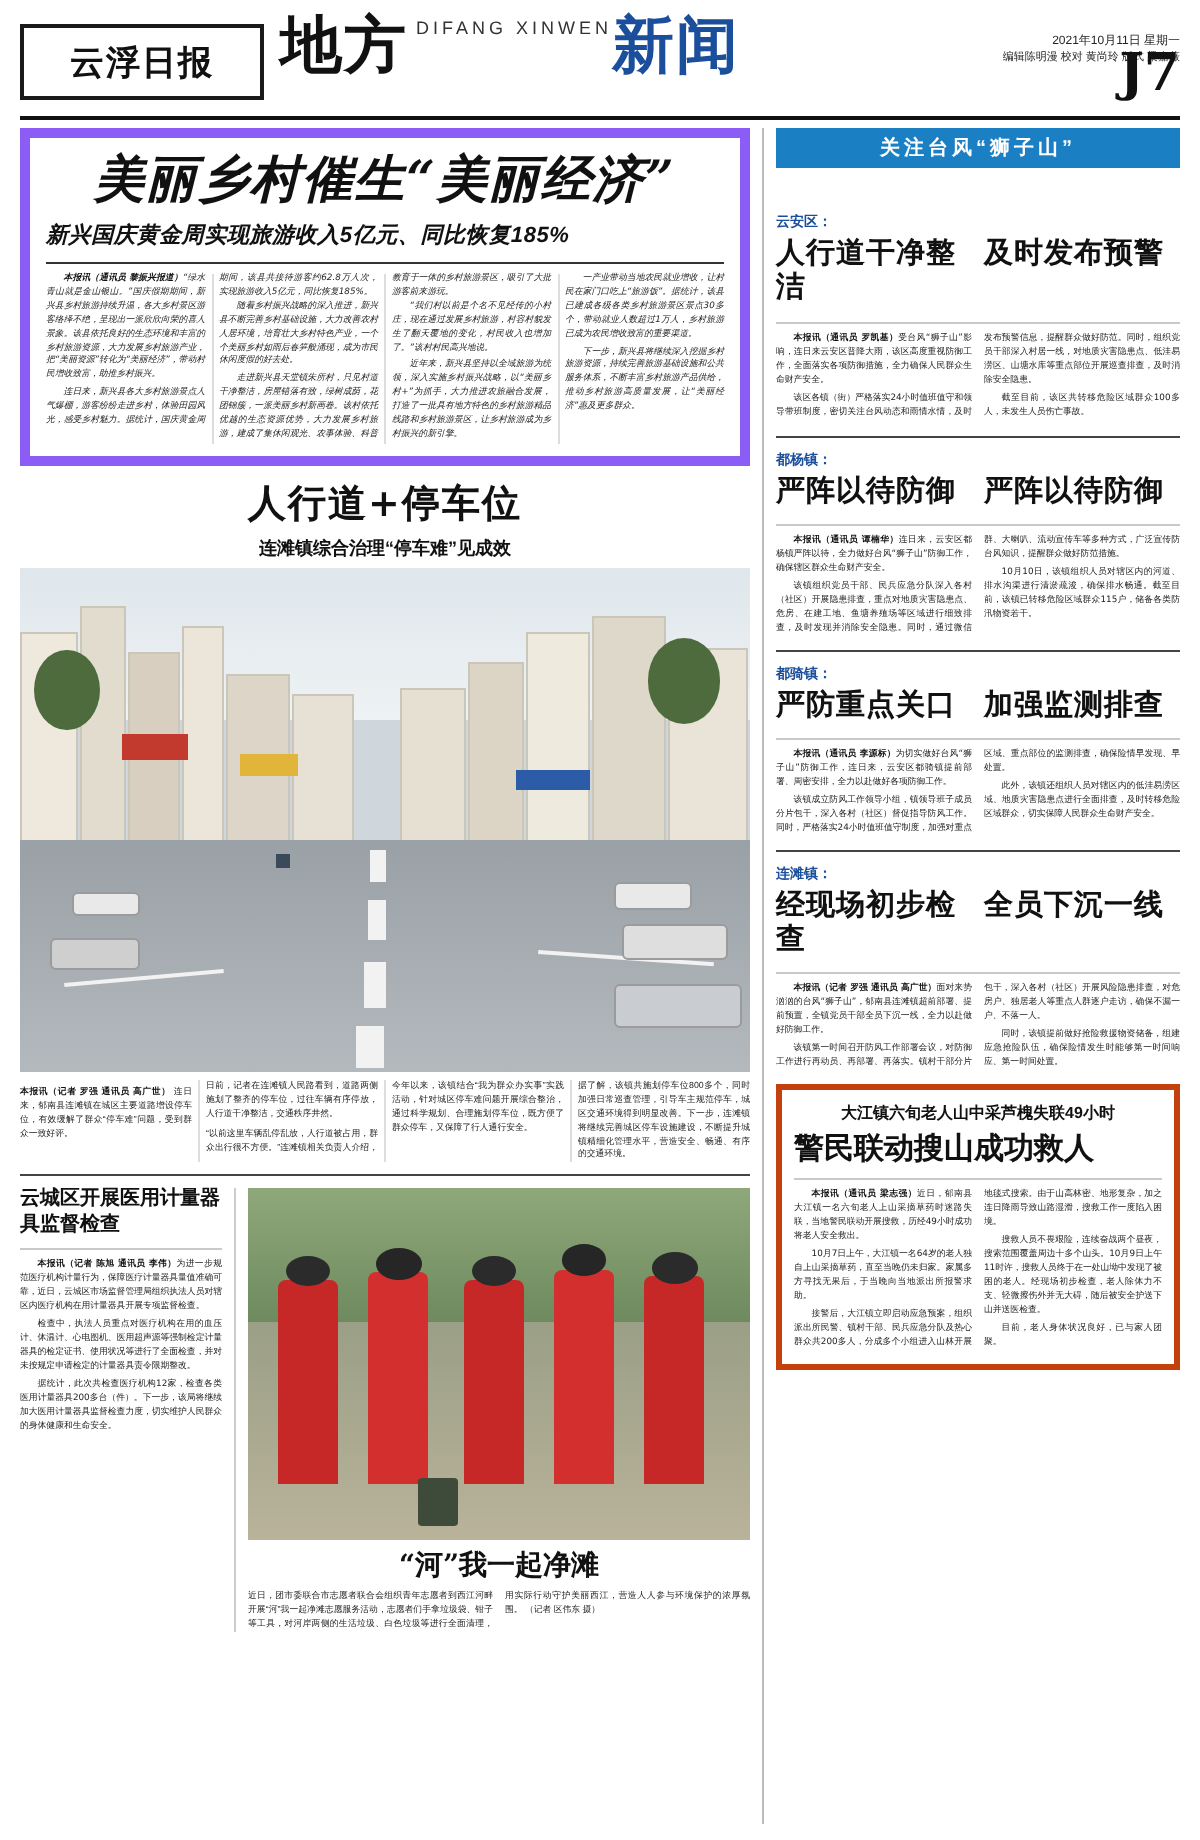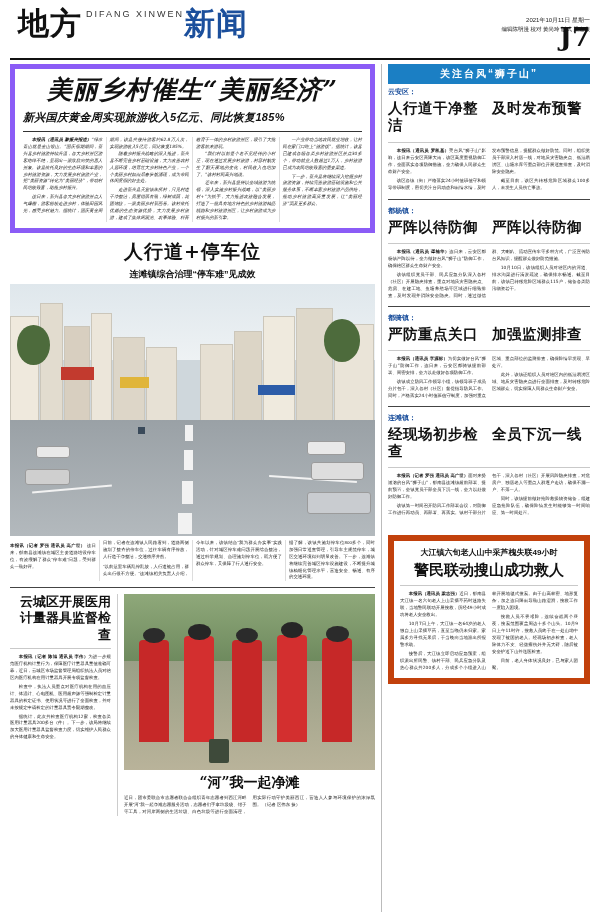--- a/index.html
+++ b/index.html
@@ -256,21 +256,21 @@
 
   
   .banner {
     background: #1b7fc4;
     color: #fff;
     font-size: 10px;
     font-weight: bold;
     text-align: center;
     padding: 3px 0;
     letter-spacing: 2px;
-    margin-bottom: 3px;
+    margin-bottom: 22px;
   }
   .kicker {
     font-size: 7px;
     color: #1b4f9c;
     font-weight: bold;
     margin-bottom: 2px;
   }
   .r-head {
     font-family: "DejaVu Serif", serif;
     font-size: 14.5px;
@@ -296,49 +296,49 @@
     border-bottom: 1px solid #c9c9c9;
     margin: 5px 0;
   }
   .hr-dark {
     border-bottom: 1.5px solid #444;
     margin: 6px 0;
   }
 
   
   .pink-box {
-    border: 6px solid #c2410c;
+    border: 3px solid #c2410c;
     padding: 6px 6px 5px 6px;
     box-sizing: border-box;
-    margin-top: 17px;
+    margin-top: 5px;
   }
   .pink-kicker {
     font-size: 8px;
     text-align: center;
     color: #111;
     font-weight: bold;
     margin-bottom: 3px;
   }
   .pink-head {
     font-family: "DejaVu Serif", serif;
     font-size: 15px;
     font-weight: bold;
-    text-align: center;
+    text-align: left;
     color: #111;
     margin-bottom: 4px;
   }
 
   
   .lb-head {
     font-family: "DejaVu Serif", serif;
-    font-size: 13px;
+    font-size: 10px;
     font-weight: bold;
     color: #111;
     line-height: 1.25;
-    text-align: right;
+    text-align: left;
     margin-bottom: 4px;
   }
   .caption-title {
     font-family: "DejaVu Serif", serif;
     font-size: 14px;
     font-weight: bold;
     text-align: center;
     margin: 4px 0 3px 0;
     color: #111;
   }
@@ -364,20 +364,23 @@
     color: #222;
     margin-top: 3px;
   }
 </style>
 </head>
 <body>
 
 <div class="page">
 
   <div class="masthead">
+    <div class="logo-box">
+      <span class="logo-text">云浮日报</span>
+    </div>
     <div class="masthead-main">
       <span class="big-char">地方</span>
       <span class="pinyin">DIFANG XINWEN</span>
       <span class="big-char blue">新闻</span>
     </div>
     <div class="masthead-right">
       <div class="masthead-date">2021年10月11日 星期一</div>
       <div class="masthead-meta">编辑陈明漫 校对 黄尚玲   版式 梁嘉薇</div>
     </div>
     <div class="pagenum">J7</div>

